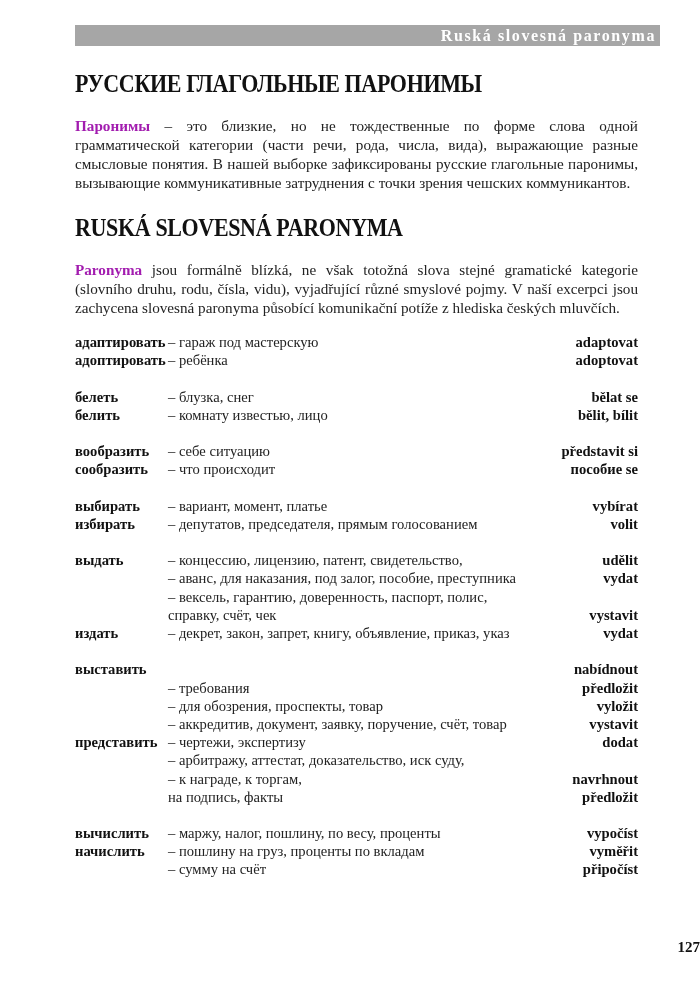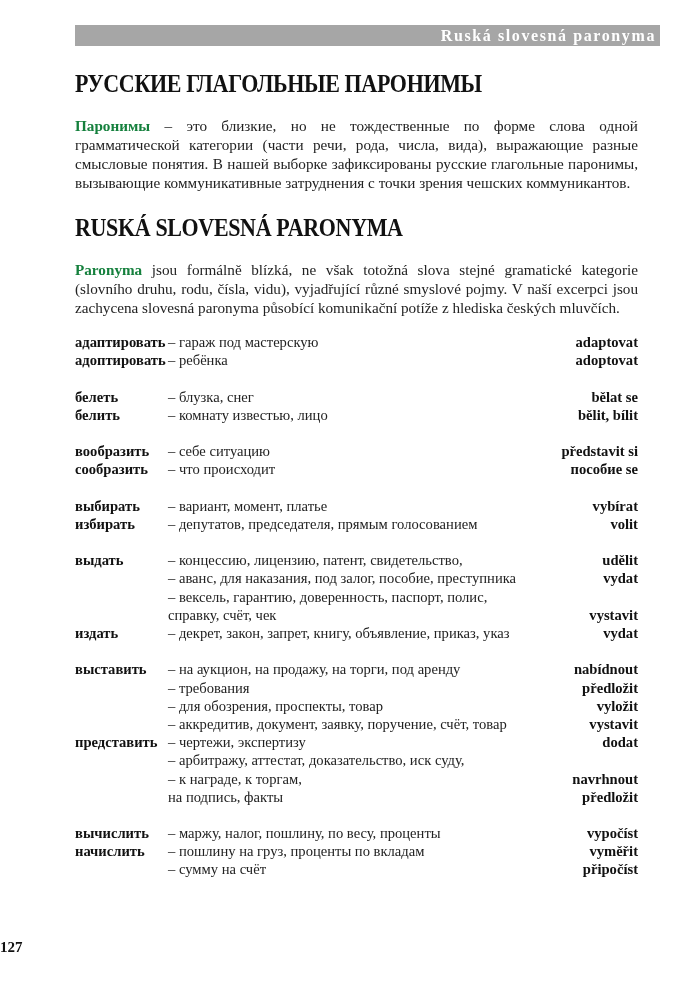--- a/index.html
+++ b/index.html
@@ -37,21 +37,21 @@
     }
     .para {
       position: absolute;
       left: 75px;
       width: 563px;
       font-size: 15.2px;
       line-height: 19px;
       text-align: justify;
       color: #222;
     }
-    .para b { color: #15803d; }
+    .para b { color: #a21caf; }
     .entries {
       position: absolute;
       left: 75px; top: 333px;
       width: 563px;
       font-size: 14.6px;
       line-height: 18.2px;
     }
     .row {
       position: relative;
       height: 18.2px;
@@ -72,21 +72,21 @@
     .trans {
       position: absolute;
       right: 0;
       font-weight: bold;
       color: #111;
     }
     .page-num {
       position: absolute;
       left: 0; width: 700px;
       top: 939px;
-      text-align: left;
+      text-align: right;
       font-weight: bold;
       font-size: 15px;
       color: #111;
     }
   </style>
 </head>
 <body>
 
 <div class="running-head">Ruská slovesná paronyma</div>
 
@@ -164,21 +164,20 @@
       <span class="trans">vystavit</span>
     </div>
     <div class="row">
       <span class="word">издать</span>
       <span class="meaning">– декрет, закон, запрет, книгу, объявление, приказ, указ</span>
       <span class="trans">vydat</span>
     </div>
     <div class="row gap"></div>
     <div class="row">
       <span class="word">выставить</span>
-      <span class="meaning">– на аукцион, на продажу, на торги, под аренду</span>
       <span class="trans">nabídnout</span>
     </div>
     <div class="row">
       <span class="word"></span>
       <span class="meaning">– требования</span>
       <span class="trans">předložit</span>
     </div>
     <div class="row">
       <span class="word"></span>
       <span class="meaning">– для обозрения, проспекты, товар</span>

